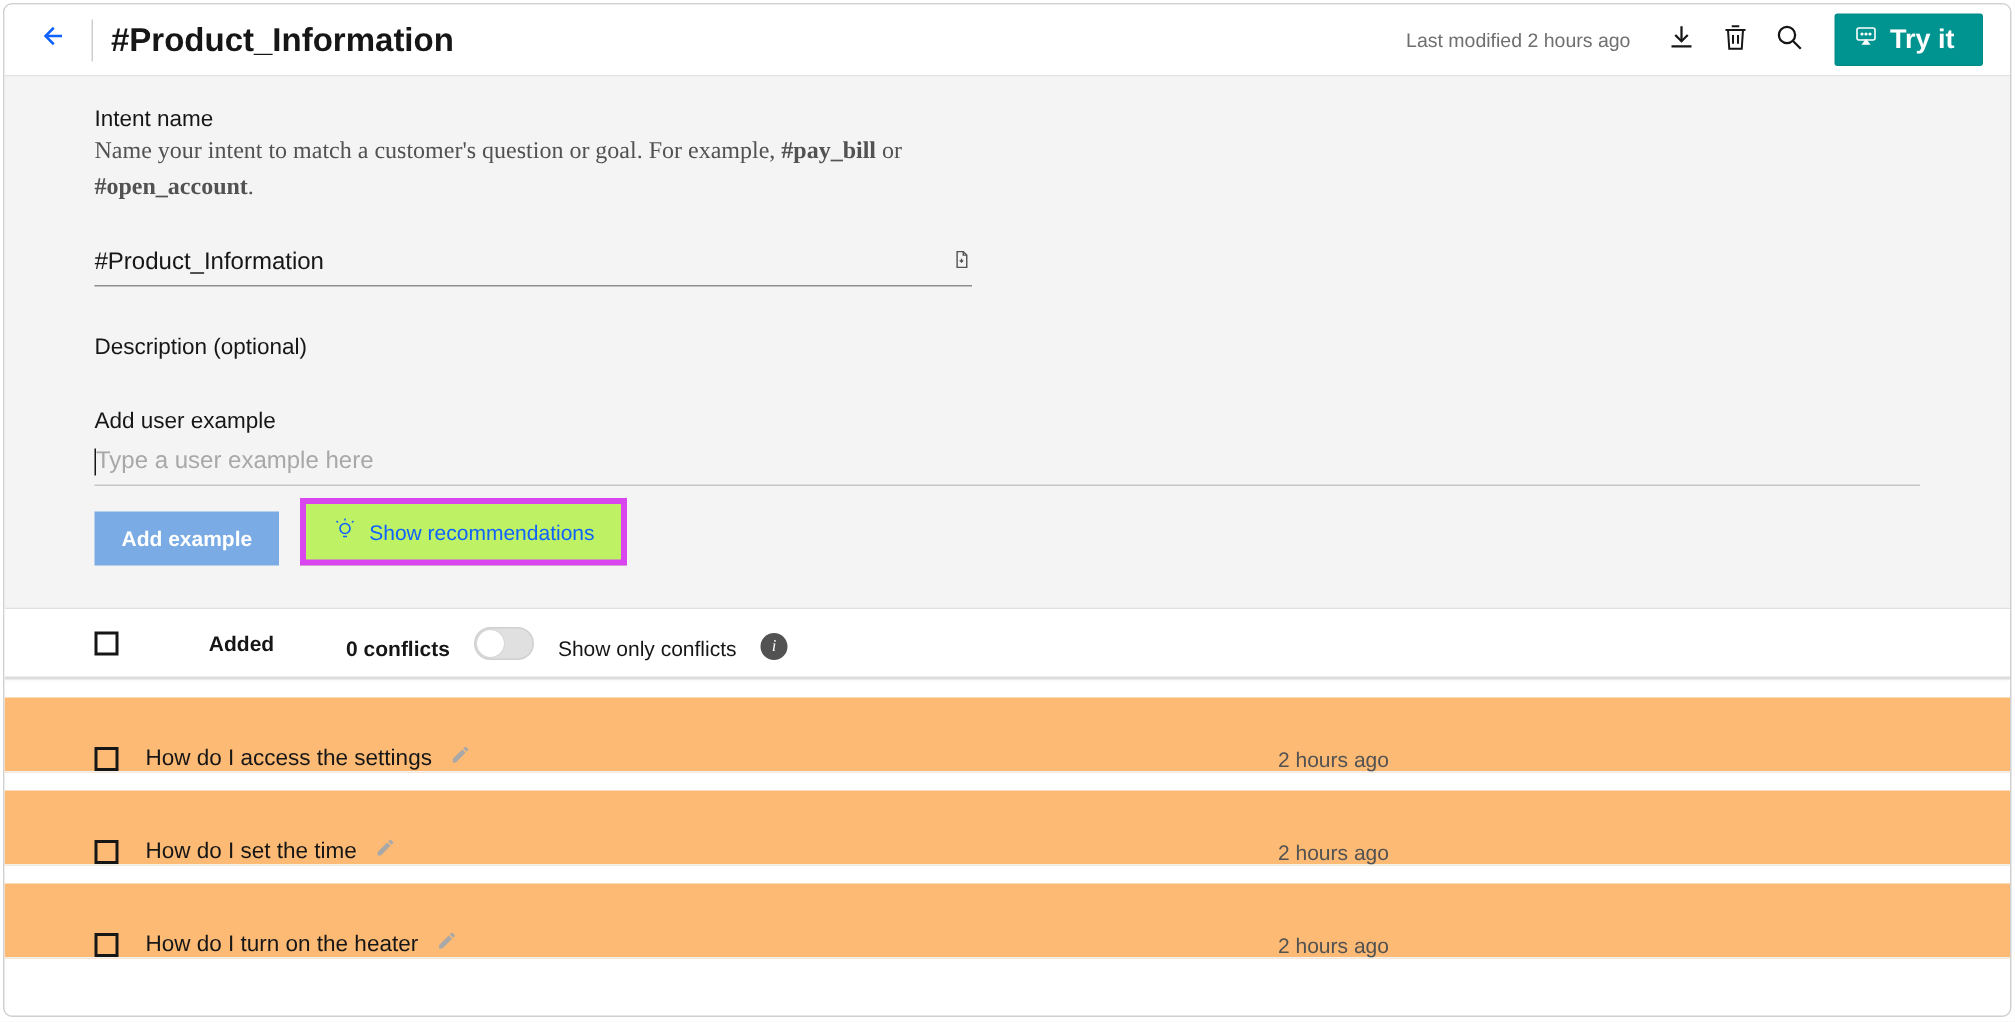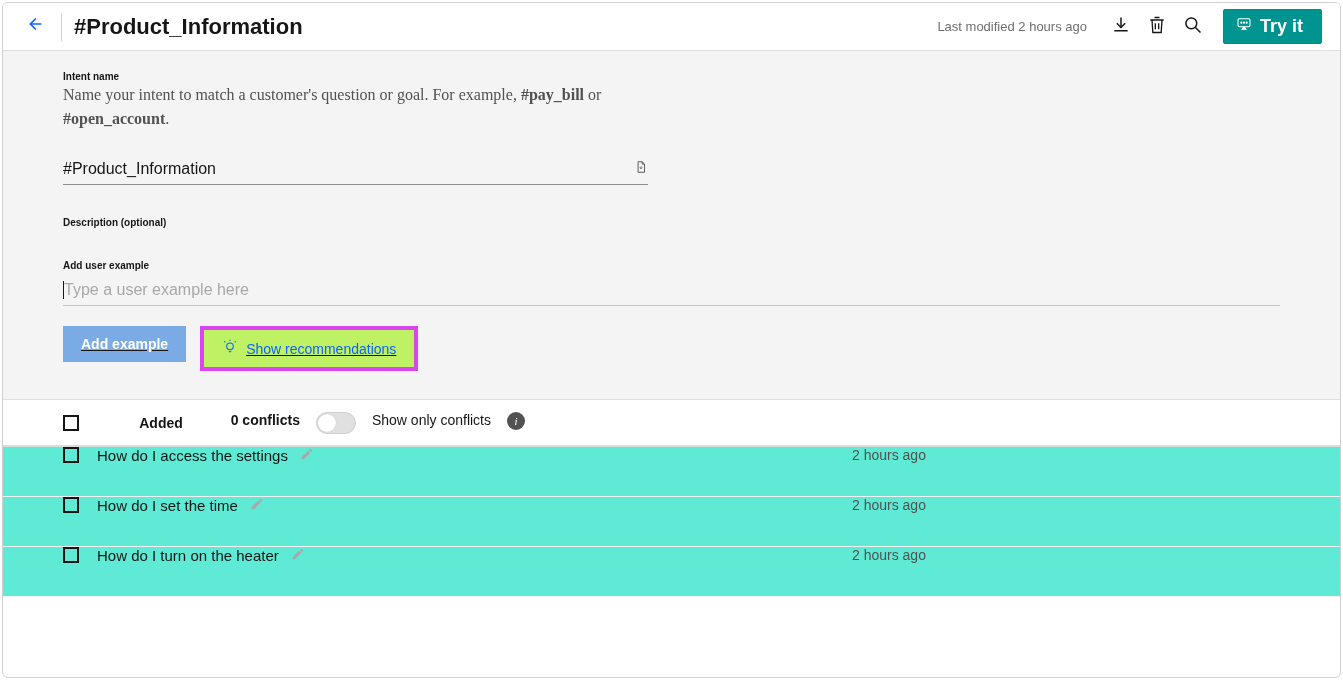--- a/index.html
+++ b/index.html
@@ -86,22 +86,22 @@
     .try-it-btn svg {
       width: 16px;
       height: 16px;
     }
     
     .content {
       background: #f4f4f4;
       padding: 20px 60px 28px 60px;
     }
     .field-label {
-      font-size: 10px;
-      font-weight: 700;
+      font-size: 15px;
+      font-weight: 400;
       color: #161616;
       margin-bottom: 1px;
     }
     .field-help {
       font-size: 16px;
       color: #525252;
       margin-bottom: 22px;
       line-height: 1.5;
       font-family: Liberation Serif, serif;
     }
@@ -141,37 +141,36 @@
       margin-bottom: 32px;
     }
     .desc-value {
       font-size: 16px;
       color: #161616;
       padding: 6px 0;
       border-bottom: 1px solid #c6c6c6;
     }
     .example-input-group {
       width: 100%;
-      margin-bottom: 20px;
+      margin-bottom: 8px;
     }
     .example-input {
       font-size: 16px;
       color: #161616;
       border-bottom: 1px solid #c6c6c6;
     }
     .cursor {
       border-left: 1px solid #161616;
       animation: blink 1s step-start infinite;
     }
     @keyframes blink { 50% { border-color: transparent; } }
     .button-row {
       display: flex;
       gap: 14px;
-      align-items: flex-start;
-      text-decoration: underline;
+      align-items: flex-end;
     }
     .btn-primary-disabled {
       background: #7aabe4;
       color: #fff;
       border: none;
       padding: 10px 18px;
       font-size: 14px;
       font-weight: 600;
       cursor: default;
     }
@@ -230,21 +229,21 @@
       border-top: 6px solid #0f62fe;
     }
     .col-added {
       width: 128px;
       font-weight: 700;
       text-align: center;
     }
     .col-right {
       width: 300px;
       display: flex;
-      align-items: flex-start;
+      align-items: flex-end;
       justify-content: flex-end;
       gap: 16px;
     }
     .conflicts {
       font-weight: 700;
     }
     .toggle {
       position: relative;
       width: 40px;
       height: 22px;
@@ -276,26 +275,27 @@
       display: flex;
       align-items: center;
       justify-content: center;
       font-size: 11px;
       font-style: italic;
       font-family: Georgia, serif;
       cursor: pointer;
     }
     .table-row {
       display: flex;
-      align-items: flex-start;
+      align-items: flex-end;
       padding: 0 60px;
       height: 50px;
       border-bottom: 1px solid #f1f1f1;
       font-size: 15px;
-      background: #5eead4;
+      background: #fdba74;
+      margin-top: 12px;
     }
     .table-row .text {
       flex: 1;
       display: flex;
       align-items: center;
       gap: 12px;
       color: #161616;
     }
     .edit-ic {
       color: #a8a8a8;

